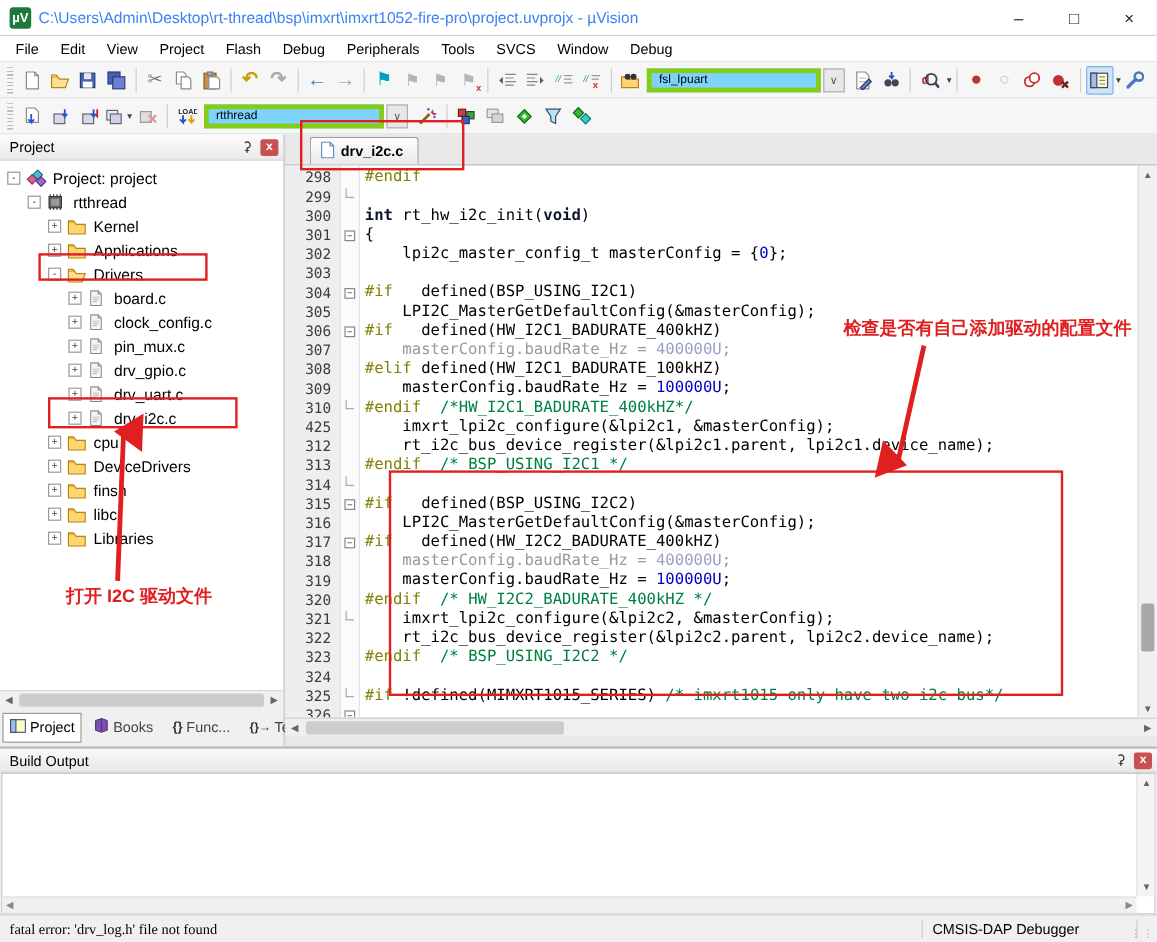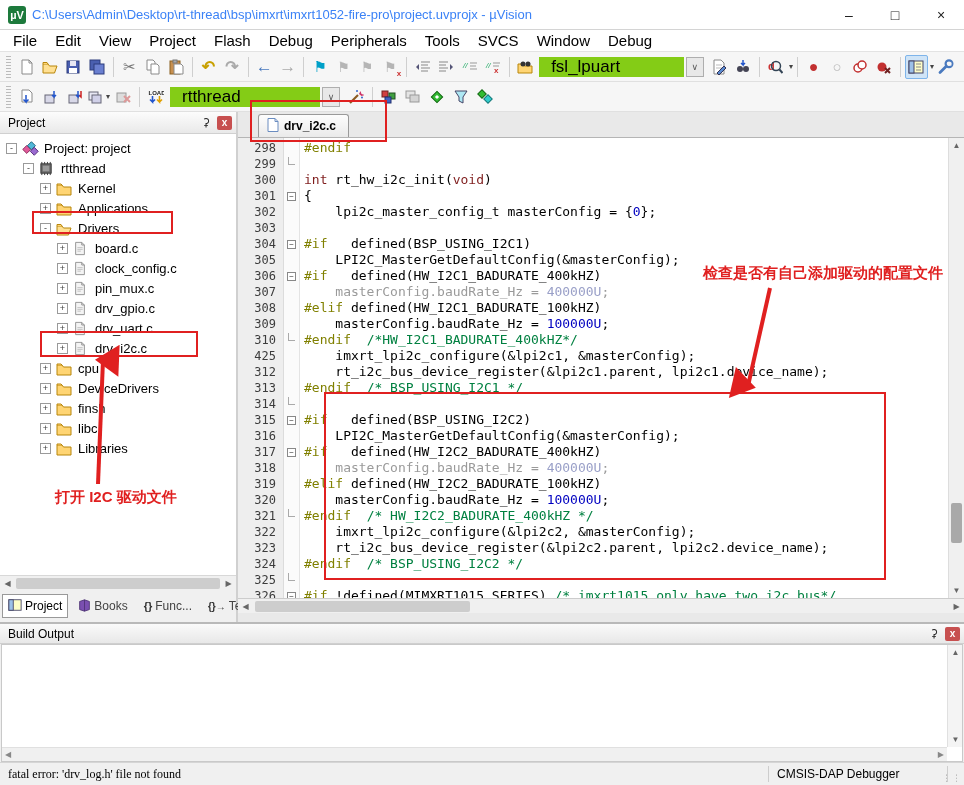--- a/index.html
+++ b/index.html
@@ -8,31 +8,31 @@
 
   
   .titlebar { position:absolute; left:0; top:0; width:964px; height:30px; background:#fff; border-bottom:1px solid #d4d4d4; display:flex; align-items:center; }
   .app-icon { width:18px; height:18px; margin:0 6px 0 8px; background:#1d7a3c; border-radius:3px; color:#fff; font-weight:bold; font-size:11px; display:flex; align-items:center; justify-content:center; }
   .title-text { font-size:13px; color:#3b82f6; }
   .win-controls { margin-left:auto; display:flex; height:100%; }
   .win-btn { width:46px; height:100%; display:flex; align-items:center; justify-content:center; font-size:14px; color:#222; }
 
   
   .menubar { position:absolute; left:0; top:30px; width:964px; height:22px; background:#fff; border-bottom:1px solid #e3e3e3; display:flex; align-items:center; padding-left:4px; }
-  .menu-item { padding:2px 9px; font-size:15px; }
+  .menu-item { padding:2px 9px; font-size:12px; }
 
   
   .toolbar { position:absolute; left:0; width:964px; height:30px; background:#f6f6f6; display:flex; align-items:center; padding-left:6px; border-bottom:1px solid #e0e0e0; }
   .tb1 { top:52px; } .tb2 { top:82px; }
   .tbtn { width:24px; height:24px; display:flex; align-items:center; justify-content:center; border-radius:2px; position:relative; }
   .tbtn svg { display:block; }
   .tbtn.hl { background:#cfe4f7; border:1px solid #7eb4ea; }
   .tsep { width:1px; height:20px; background:#cfcfcf; margin:0 4px; }
   .grip { width:5px; height:22px; margin-right:4px; background:repeating-linear-gradient(#bbb 0 1px, transparent 1px 3px); }
-  .combo { height:20px; background:#84cc16; border:6px solid #84cc16; display:flex; align-items:center; padding:0 6px; font-size:17px; margin:0 2px; }
+  .combo { height:20px; background:#7dd3fc; border:4px solid #84cc16; display:flex; align-items:center; padding:0 6px; font-size:10px; margin:0 2px; }
   .combo-btn { width:18px; height:20px; background:#e8e8e8; border:1px solid #aeaeae; display:flex; align-items:center; justify-content:center; font-size:9px; color:#555; margin-right:4px; }
   .dd { font-size:8px; color:#444; margin-left:2px; }
   .glyph { font-size:14px; line-height:1; }
 
   
   .main { position:absolute; left:0; top:112px; width:964px; height:510px; background:#e9e9e9; display:flex; }
 
   
   .left-col { width:238px; display:flex; flex-direction:column; border-right:2px solid #d0d0d0; background:#f0f0f0; }
   .panel-head { height:22px; background:linear-gradient(#fcfcfc,#e9e9e9); border-bottom:1px solid #d0d0d0; display:flex; align-items:center; padding:0 4px 0 8px; font-size:12px; }
@@ -58,21 +58,21 @@
   .etab { height:23px; background:linear-gradient(#fdfdfd,#eaeaea); border:1px solid #9a9a9a; border-bottom:none; border-radius:3px 3px 0 0; display:flex; align-items:center; padding:0 12px 0 8px; font-weight:bold; font-size:12px; gap:5px; }
   .code-wrap { height:460px; background:#fff; display:flex; overflow:hidden; }
   .gutter { width:46px; background:#eeeeee; border-right:1px solid #dcdcdc; padding-top:2px; }
   .gutter .ln { height:16px; line-height:16px; text-align:right; padding-right:7px; font-family:"DejaVu Sans Mono","Liberation Mono",monospace; font-size:12px; color:#3c3c3c; }
   .foldcol { width:16px; background:#fbfbfb; border-right:1px solid #e4e4e4; padding-top:2px; }
   .fold { height:16px; display:flex; align-items:center; justify-content:center; }
   .foldbox { width:9px; height:9px; border:1px solid #888; background:#fff; font-size:8px; line-height:7px; text-align:center; color:#333; }
   .foldend { width:7px; height:8px; border-left:1px solid #aaa; border-bottom:1px solid #aaa; margin-top:-6px; }
   .codearea { flex:1; padding:2px 0 0 4px; overflow:hidden; font-family:"DejaVu Sans Mono","Liberation Mono",monospace; font-size:13px; }
   .cline { height:16px; line-height:16px; white-space:pre; }
-  .s-p { color:#808000; } .s-k { color:#7f1d1d; } .s-c { color:#008040; }
+  .s-p { color:#808000; } .s-k { color:#0f172a;font-weight:bold; } .s-c { color:#008040; }
   .s-n { color:#0000c0; } .s-t { color:#000; } .s-g { color:#9a9a9a; } .s-gn { color:#9aa0c8; }
   .vscroll { width:16px; background:#f0f0f0; border-left:1px solid #ddd; position:relative; }
   .vs-arrow { position:absolute; left:0; width:15px; height:15px; display:flex; align-items:center; justify-content:center; font-size:8px; color:#666; }
   .vs-thumb { position:absolute; left:2px; width:11px; background:#a9a9a9; border-radius:2px; }
   .ehscroll { height:15px; background:#f0f0f0; border-top:1px solid #ccc; display:flex; align-items:center; }
 
   
   .build { position:absolute; left:0; top:622px; width:964px; height:140px; background:#f0f0f0; display:flex; flex-direction:column; border-top:2px solid #b9b9b9; }
   .build-head { height:20px; display:flex; align-items:center; padding:0 4px 0 8px; font-size:12px; background:linear-gradient(#fafafa,#e8e8e8); border-bottom:1px solid #cfcfcf; }
   .build-head .bh-title { flex:1; }
@@ -669,21 +669,20 @@
           <div class="cline"><span class="s-t">    masterConfig.baudRate_Hz = </span><span class="s-n">100000U</span><span class="s-t">;</span></div>
           <div class="cline"><span class="s-p">#endif</span><span class="s-t">  </span><span class="s-c">/*HW_I2C1_BADURATE_400kHZ*/</span></div>
           <div class="cline"><span class="s-t">    imxrt_lpi2c_configure(&amp;lpi2c1, &amp;masterConfig);</span></div>
           <div class="cline"><span class="s-t">    rt_i2c_bus_device_register(&amp;lpi2c1.parent, lpi2c1.device_name);</span></div>
           <div class="cline"><span class="s-p">#endif</span><span class="s-t">  </span><span class="s-c">/* BSP_USING_I2C1 */</span></div>
           <div class="cline"></div>
           <div class="cline"><span class="s-p">#if</span><span class="s-t">   defined(BSP_USING_I2C2)</span></div>
           <div class="cline"><span class="s-t">    LPI2C_MasterGetDefaultConfig(&amp;masterConfig);</span></div>
           <div class="cline"><span class="s-p">#if</span><span class="s-t">   defined(HW_I2C2_BADURATE_400kHZ)</span></div>
           <div class="cline"><span class="s-g">    masterConfig.baudRate_Hz = </span><span class="s-gn">400000U</span><span class="s-g">;</span></div>
-          <div class="cline"><span class="s-p">#elif</span><span class="s-t"> defined(HW_I2C2_BADURATE_100kHZ)</span></div>
           <div class="cline"><span class="s-t">    masterConfig.baudRate_Hz = </span><span class="s-n">100000U</span><span class="s-t">;</span></div>
           <div class="cline"><span class="s-p">#endif</span><span class="s-t">  </span><span class="s-c">/* HW_I2C2_BADURATE_400kHZ */</span></div>
           <div class="cline"><span class="s-t">    imxrt_lpi2c_configure(&amp;lpi2c2, &amp;masterConfig);</span></div>
           <div class="cline"><span class="s-t">    rt_i2c_bus_device_register(&amp;lpi2c2.parent, lpi2c2.device_name);</span></div>
           <div class="cline"><span class="s-p">#endif</span><span class="s-t">  </span><span class="s-c">/* BSP_USING_I2C2 */</span></div>
           <div class="cline"></div>
           <div class="cline"><span class="s-p">#if</span><span class="s-t"> !defined(MIMXRT1015_SERIES) </span><span class="s-c">/* imxrt1015 only have two i2c bus*/</span></div>
         </div>
       <div class="vscroll">
         <span class="vs-arrow" style="top:0;">▲</span>

